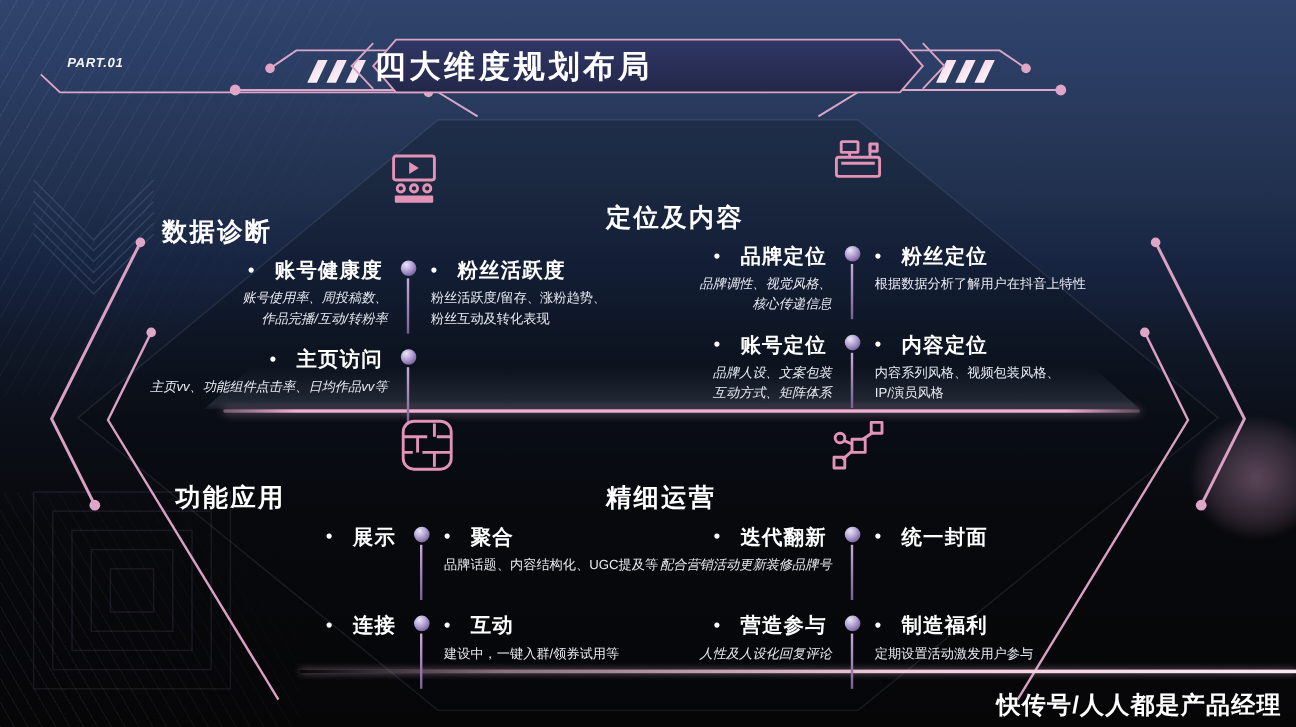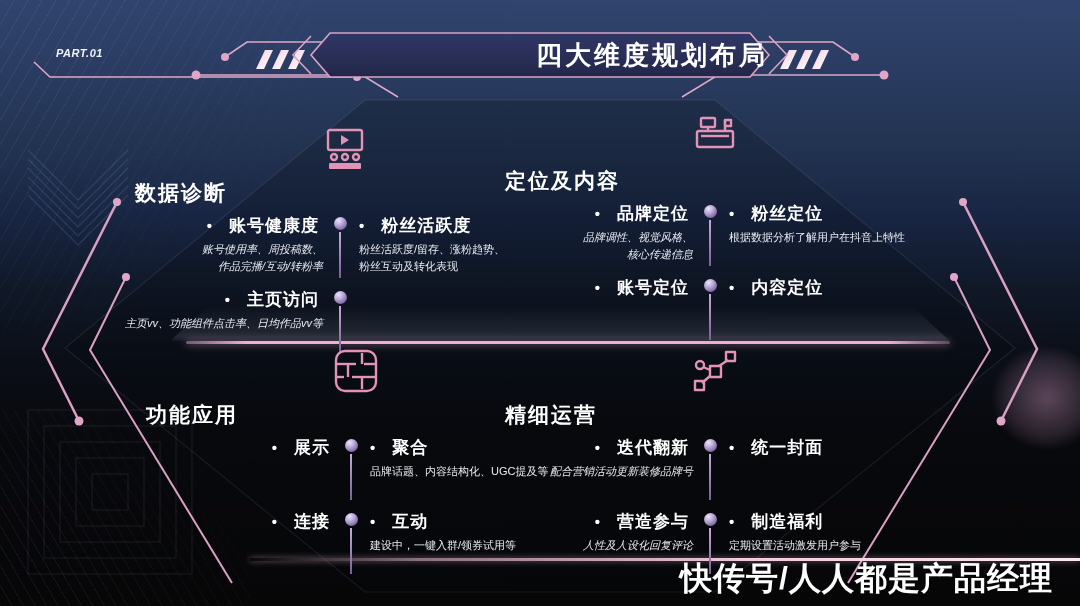--- a/index.html
+++ b/index.html
@@ -26,41 +26,41 @@
     background:radial-gradient(closest-side, rgba(226,166,206,0.38), rgba(226,166,206,0.14) 55%, transparent 75%);
     filter:blur(2px);
   }
   svg.decor { position:absolute; left:0; top:0; }
   .part-label {
     position:absolute; left:56px; top:47px; color:#f2f4f8;
     font-size:11px; font-weight:bold; font-style:italic; letter-spacing:0.5px;
   }
   .banner-title {
     position:absolute; left:312px; top:33px; width:456px; height:44px;
-    line-height:44px; text-align:right; color:#ffffff;
+    line-height:44px; text-align:left; color:#ffffff;
     font-size:26px; font-weight:bold; letter-spacing:3px;
   }
   .light-band {
     position:absolute; left:170px; top:306px; width:780px; height:35px;
     background:linear-gradient(180deg, rgba(165,175,200,0) 0%, rgba(165,175,200,0.16) 88%, rgba(165,175,200,0.05) 100%);
     clip-path:polygon(0 100%, 5% 0, 95% 0, 100% 100%);
   }
   .main-divider {
     position:absolute; left:186px; top:341px; width:764px; height:3px; border-radius:2px;
     background:linear-gradient(90deg, rgba(240,180,212,0.45), #eeafd0 8%, #eeafd0 92%, rgba(240,180,212,0.35));
     box-shadow:0 0 8px rgba(238,175,208,0.65);
   }
   .bottom-line {
     position:absolute; left:250px; top:558px; width:830px; height:3px;
     background:linear-gradient(90deg, rgba(242,196,221,0), rgba(242,196,221,0.55) 20%, #f3cade 60%, #fbe7f1);
     box-shadow:0 0 6px rgba(243,202,222,0.5);
   }
   .watermark {
-    position:absolute; right:27px; bottom:5px; color:#ffffff;
-    font-size:32px; font-weight:600; letter-spacing:1px;
+    position:absolute; right:12px; bottom:5px; color:#ffffff;
+    font-size:20px; font-weight:600; letter-spacing:1px;
   }
   .quad { position:absolute; width:420px; display:flex; flex-direction:column; }
   .q-icon { height:48px; display:flex; align-items:center; justify-content:center; }
   .q-title { color:#fff; font-size:21px; font-weight:bold; letter-spacing:2px; margin:5px 0 4px; }
   .q-row { display:grid; grid-template-columns:188px 34px 198px; width:420px; margin-top:2px; min-height:72px; }
   .cell { display:flex; flex-direction:column; }
   .cell.left  { align-items:flex-end; }
   .cell.right { align-items:flex-start; padding-left:2px; }
   .lbl { display:flex; gap:16px; align-items:center; height:24px;
          color:#ffffff; font-size:17px; font-weight:bold; letter-spacing:1px; }
@@ -253,30 +253,34 @@
           </div>
         <div class="desc">根据数据分析了解用户在抖音上特性</div>
       </div>
     </div>
     <div class="q-row">
       <div class="cell left">
         <div class="lbl">
             <span class="bullet">•</span>
             <span>账号定位</span>
           </div>
+        <div class="desc">品牌人设、文案包装
+互动方式、矩阵体系</div>
       </div>
       <div class="cell mid">
           <span class="ball"></span>
           <span class="vline"></span>
         </div>
       <div class="cell right">
         <div class="lbl">
             <span class="bullet">•</span>
             <span>内容定位</span>
           </div>
+        <div class="desc">内容系列风格、视频包装风格、
+IP/演员风格</div>
       </div>
     </div>
   </section>
 
   <section class="quad" style="left:146px; top:348px;">
     <div class="q-icon">
       <svg width="48" height="46" viewBox="0 0 48 46" fill="none" stroke="#e293b6" stroke-width="2.4" stroke-linejoin="round">
         <rect x="4" y="2" width="40" height="40" rx="9"></rect>
         <path d="M4,15 H24"></path>
           <path d="M32,15 H44"></path>

